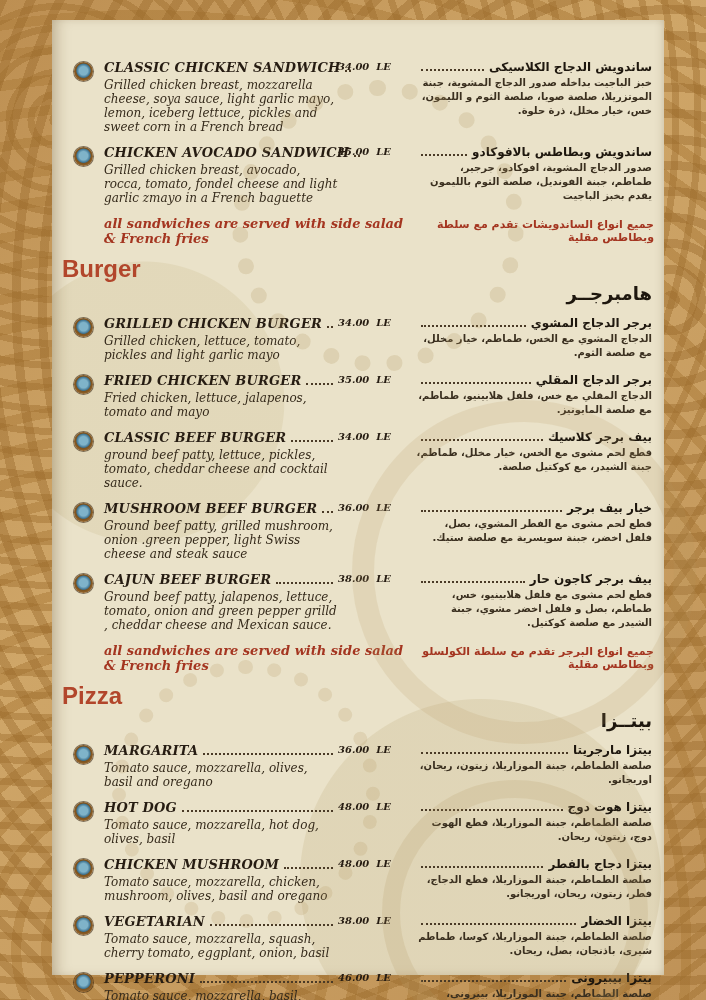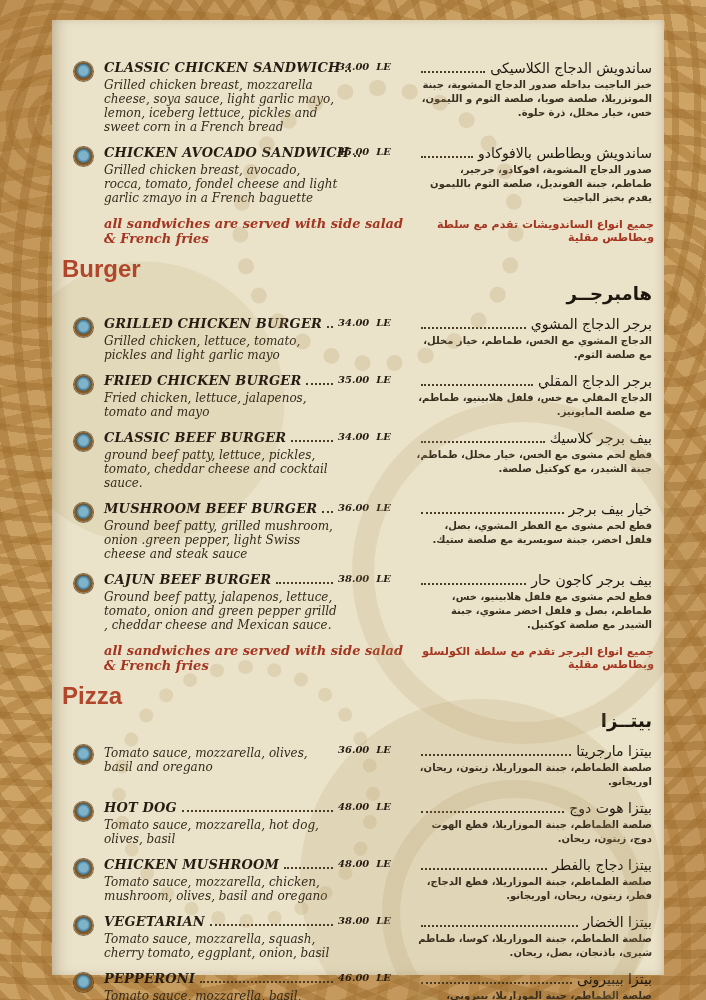--- a/index.html
+++ b/index.html
@@ -29,21 +29,21 @@
   .seal{display:block;width:19px;height:19px;border-radius:50%;
     background:radial-gradient(circle at 50% 46%, #7fb3c9 0 30%, #3f7492 48%, #7a521f 54%, #95642c 72%, #503312 100%);
     box-shadow:0 0 0 1px rgba(50,30,10,.6);}
   .name-row{display:flex;align-items:baseline;}
   .en-name{font-size:13px;font-weight:bold;font-style:italic;color:#261c12;letter-spacing:.2px;white-space:nowrap;}
   .leader{flex:1;min-width:6px;border-bottom:2px dotted #4a3a26;margin:0 5px 3px 5px;}
   .en-desc{font-size:12px;font-style:italic;color:#352a1b;line-height:14px;margin-top:3px;}
   .price-cell{display:flex;gap:7px;font-size:10px;font-weight:bold;font-style:italic;color:#261c12;padding-top:1px;}
   .ar{direction:rtl;font-family:"DejaVu Sans",sans-serif;padding-right:2px;}
   .ar-name-row{display:flex;align-items:baseline;}
-  .ar-name{font-size:14px;font-weight:400;color:#1e170e;white-space:nowrap;}
+  .ar-name{font-size:12px;font-weight:700;color:#1e170e;white-space:nowrap;}
   .ar-leader{border-bottom:2px dotted #4a3a26;margin:0 5px 3px 5px;}
   .ar-desc{font-size:10px;font-weight:600;color:#3a2f1f;line-height:14px;margin-top:2px;}
 
   .note{display:flex;justify-content:space-between;align-items:center;padding-left:42px;margin:4px 0 10px 0;}
   .note-en{font-size:13px;font-weight:bold;font-style:italic;color:#a43520;}
   .note-ar{font-family:"DejaVu Sans",sans-serif;font-size:11px;font-weight:700;color:#a43520;direction:rtl;}
 
   .sec-header{margin:2px 0 10px 0;}
   .sec-header .en{font-family:"Liberation Sans",sans-serif;font-size:24px;font-weight:bold;color:#b2462b;line-height:26px;}
   .sec-header .ar{font-family:"DejaVu Sans",sans-serif;font-size:18px;font-weight:700;color:#1e170e;line-height:24px;direction:rtl;}
@@ -251,20 +251,24 @@
     <div class="sec-header">
       <div class="en">Pizza</div>
       <div class="ar">بيتــزا</div>
     </div>
 
     <div class="item">
       <div class="icon-cell">
           <span class="seal"></span>
         </div>
       <div>
+        <div class="name-row">
+            <span class="en-name">MARGARITA</span>
+            <span class="leader"></span>
+          </div>
         <div class="en-desc">Tomato sauce, mozzarella, olives, basil and oregano</div>
       </div>
       <div class="price-cell">
           <span>36.00</span>
           <span>LE</span>
         </div>
       <div></div>
       <div class="ar">
         <div class="ar-name-row">
             <span class="ar-name">بيتزا مارجريتا</span>

